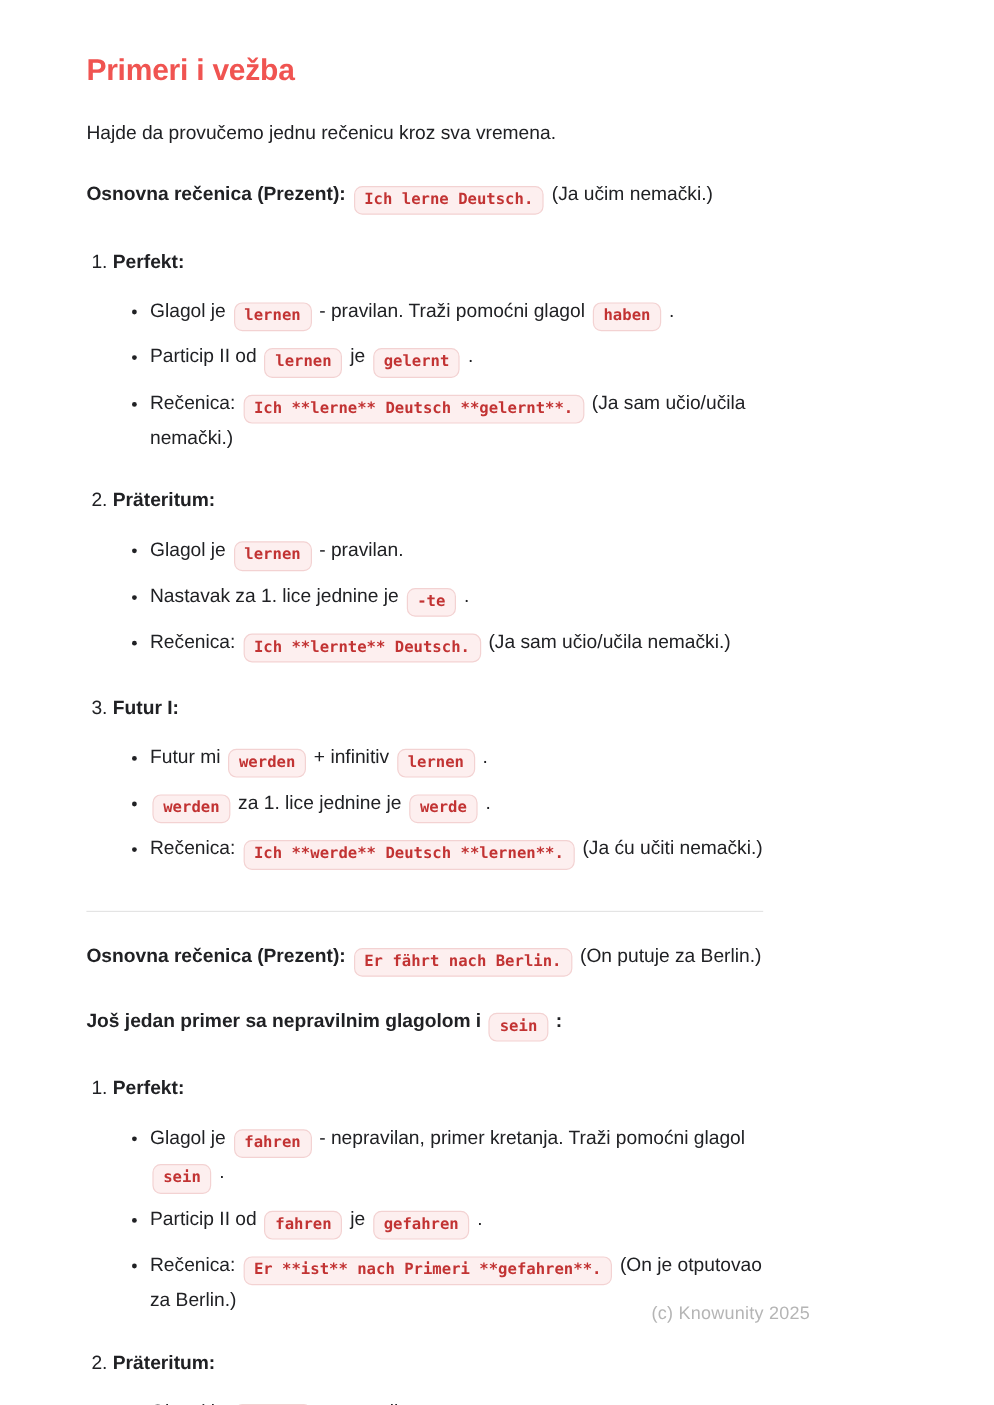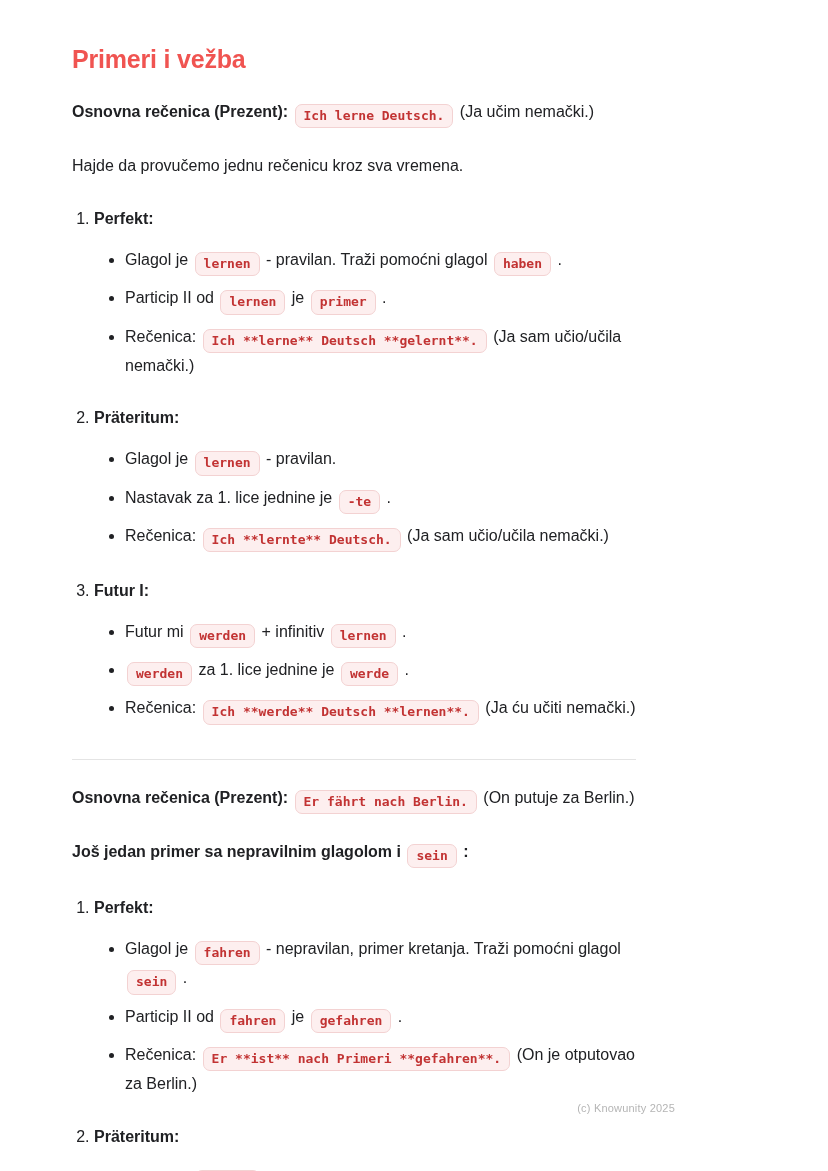--- a/index.html
+++ b/index.html
@@ -84,43 +84,43 @@
   .accent-fill{
     position:absolute;
     left:751px; top:38px;
     width:37px; height:1094px;
     background:var(--sidebar-fill,#fbecec);
     z-index:1;
   }
   .watermark{
     position:absolute;
     right:53px;
-    bottom:57px;
-    font-size:11px;
+    bottom:68px;
+    font-size:15px;
     color:var(--footer-text,#b5b5b5);
     letter-spacing:0.2px;
     z-index:3;
   }
 </style>
 </head>
 <body>
 
 <div class="page">
   <div class="accent-fill"></div>
   <div class="accent-line"></div>
 
   <main class="content">
     <h1 class="page-title">Primeri i vežba</h1>
     <div id="blocks">
+        <p class="para"><span>Hajde da provučemo jednu rečenicu kroz sva vremena.</span></p>
         <p class="para"><strong>Osnovna rečenica (Prezent): </strong><code class="chip">Ich lerne Deutsch.</code><span> (Ja učim nemački.)</span></p>
-        <p class="para"><span>Hajde da provučemo jednu rečenicu kroz sva vremena.</span></p>
         <ol class="tense-list">
           <li><strong>Perfekt:</strong><ul class="bullet-list">
               <li><span>Glagol je </span><code class="chip">lernen</code><span> - pravilan. Traži pomoćni glagol </span><code class="chip">haben</code><span> .</span></li>
-              <li><span>Particip II od </span><code class="chip">lernen</code><span> je </span><code class="chip">primer</code><span> .</span></li>
+              <li><span>Particip II od </span><code class="chip">lernen</code><span> je </span><code class="chip">gelernt</code><span> .</span></li>
               <li><span>Rečenica: </span><code class="chip">Ich **lerne** Deutsch **gelernt**.</code><span> (Ja sam učio/učila nemački.)</span></li>
             </ul></li>
           <li><strong>Präteritum:</strong><ul class="bullet-list">
               <li><span>Glagol je </span><code class="chip">lernen</code><span> - pravilan.</span></li>
               <li><span>Nastavak za 1. lice jednine je </span><code class="chip">-te</code><span> .</span></li>
               <li><span>Rečenica: </span><code class="chip">Ich **lernte** Deutsch.</code><span> (Ja sam učio/učila nemački.)</span></li>
             </ul></li>
           <li><strong>Futur I:</strong><ul class="bullet-list">
               <li><span>Futur mi </span><code class="chip">werden</code><span> + infinitiv </span><code class="chip">lernen</code><span> .</span></li>
               <li><code class="chip">werden</code><span> za 1. lice jednine je </span><code class="chip">werde</code><span> .</span></li>

